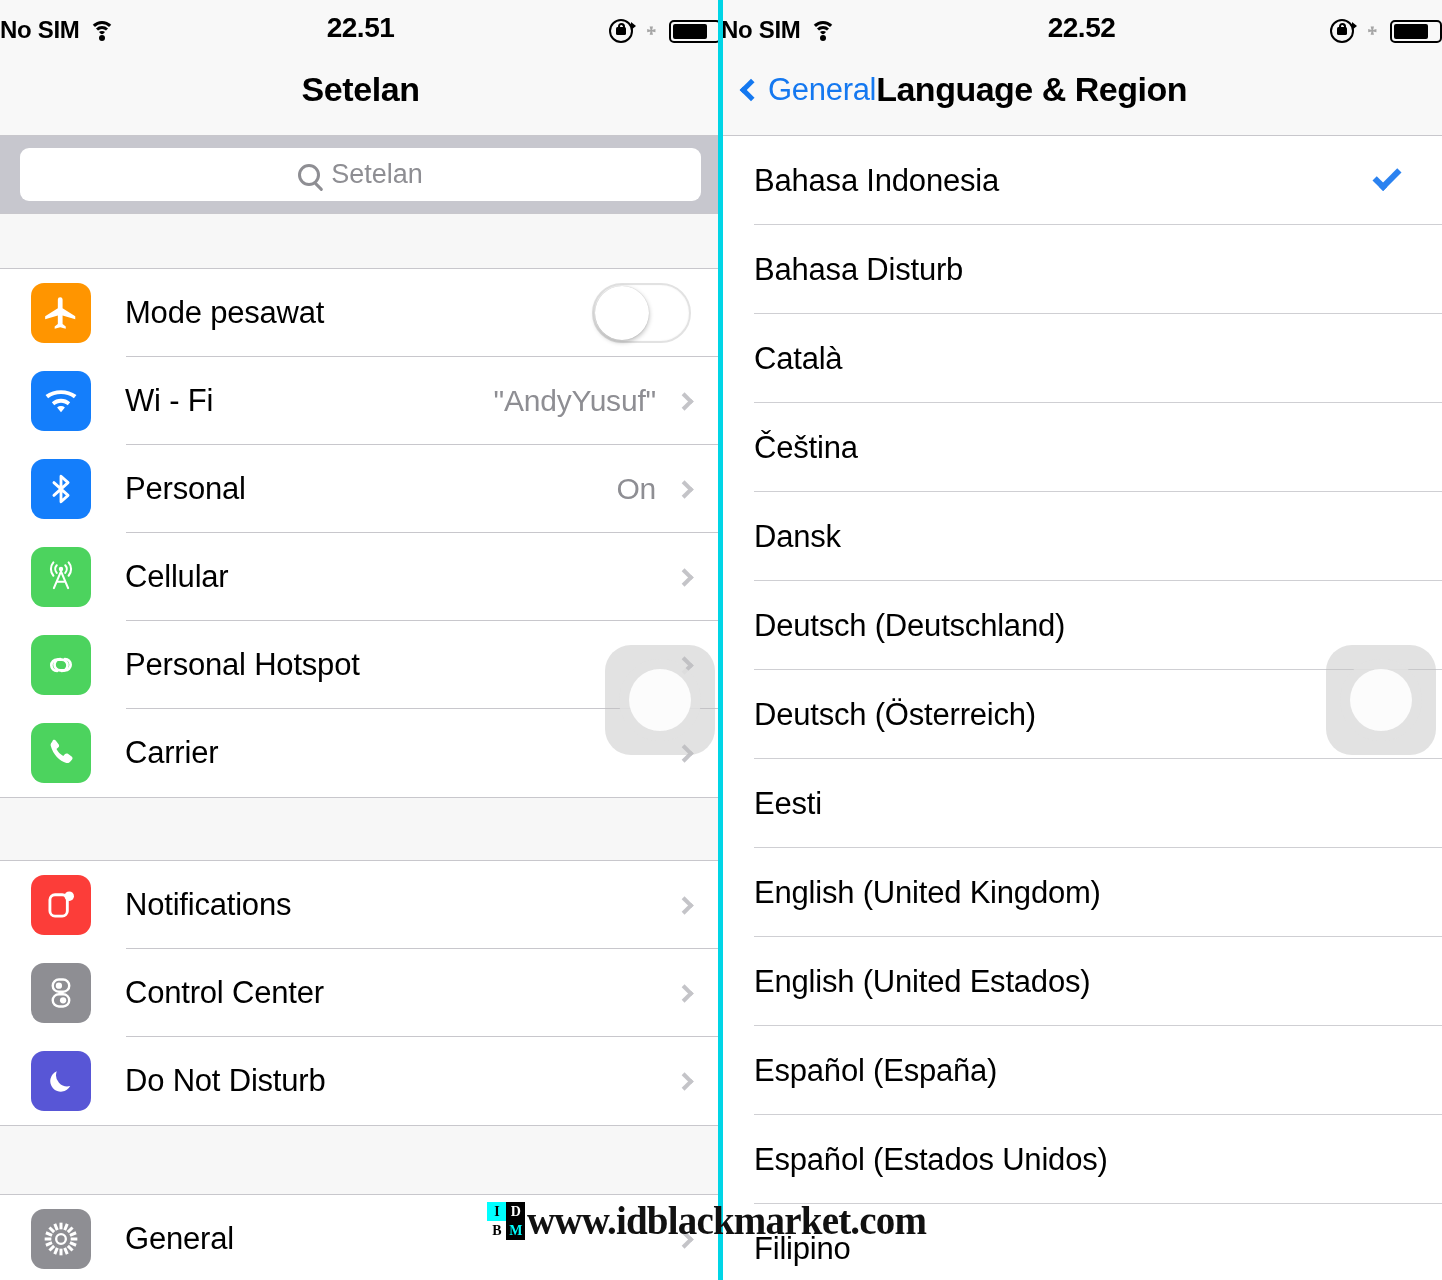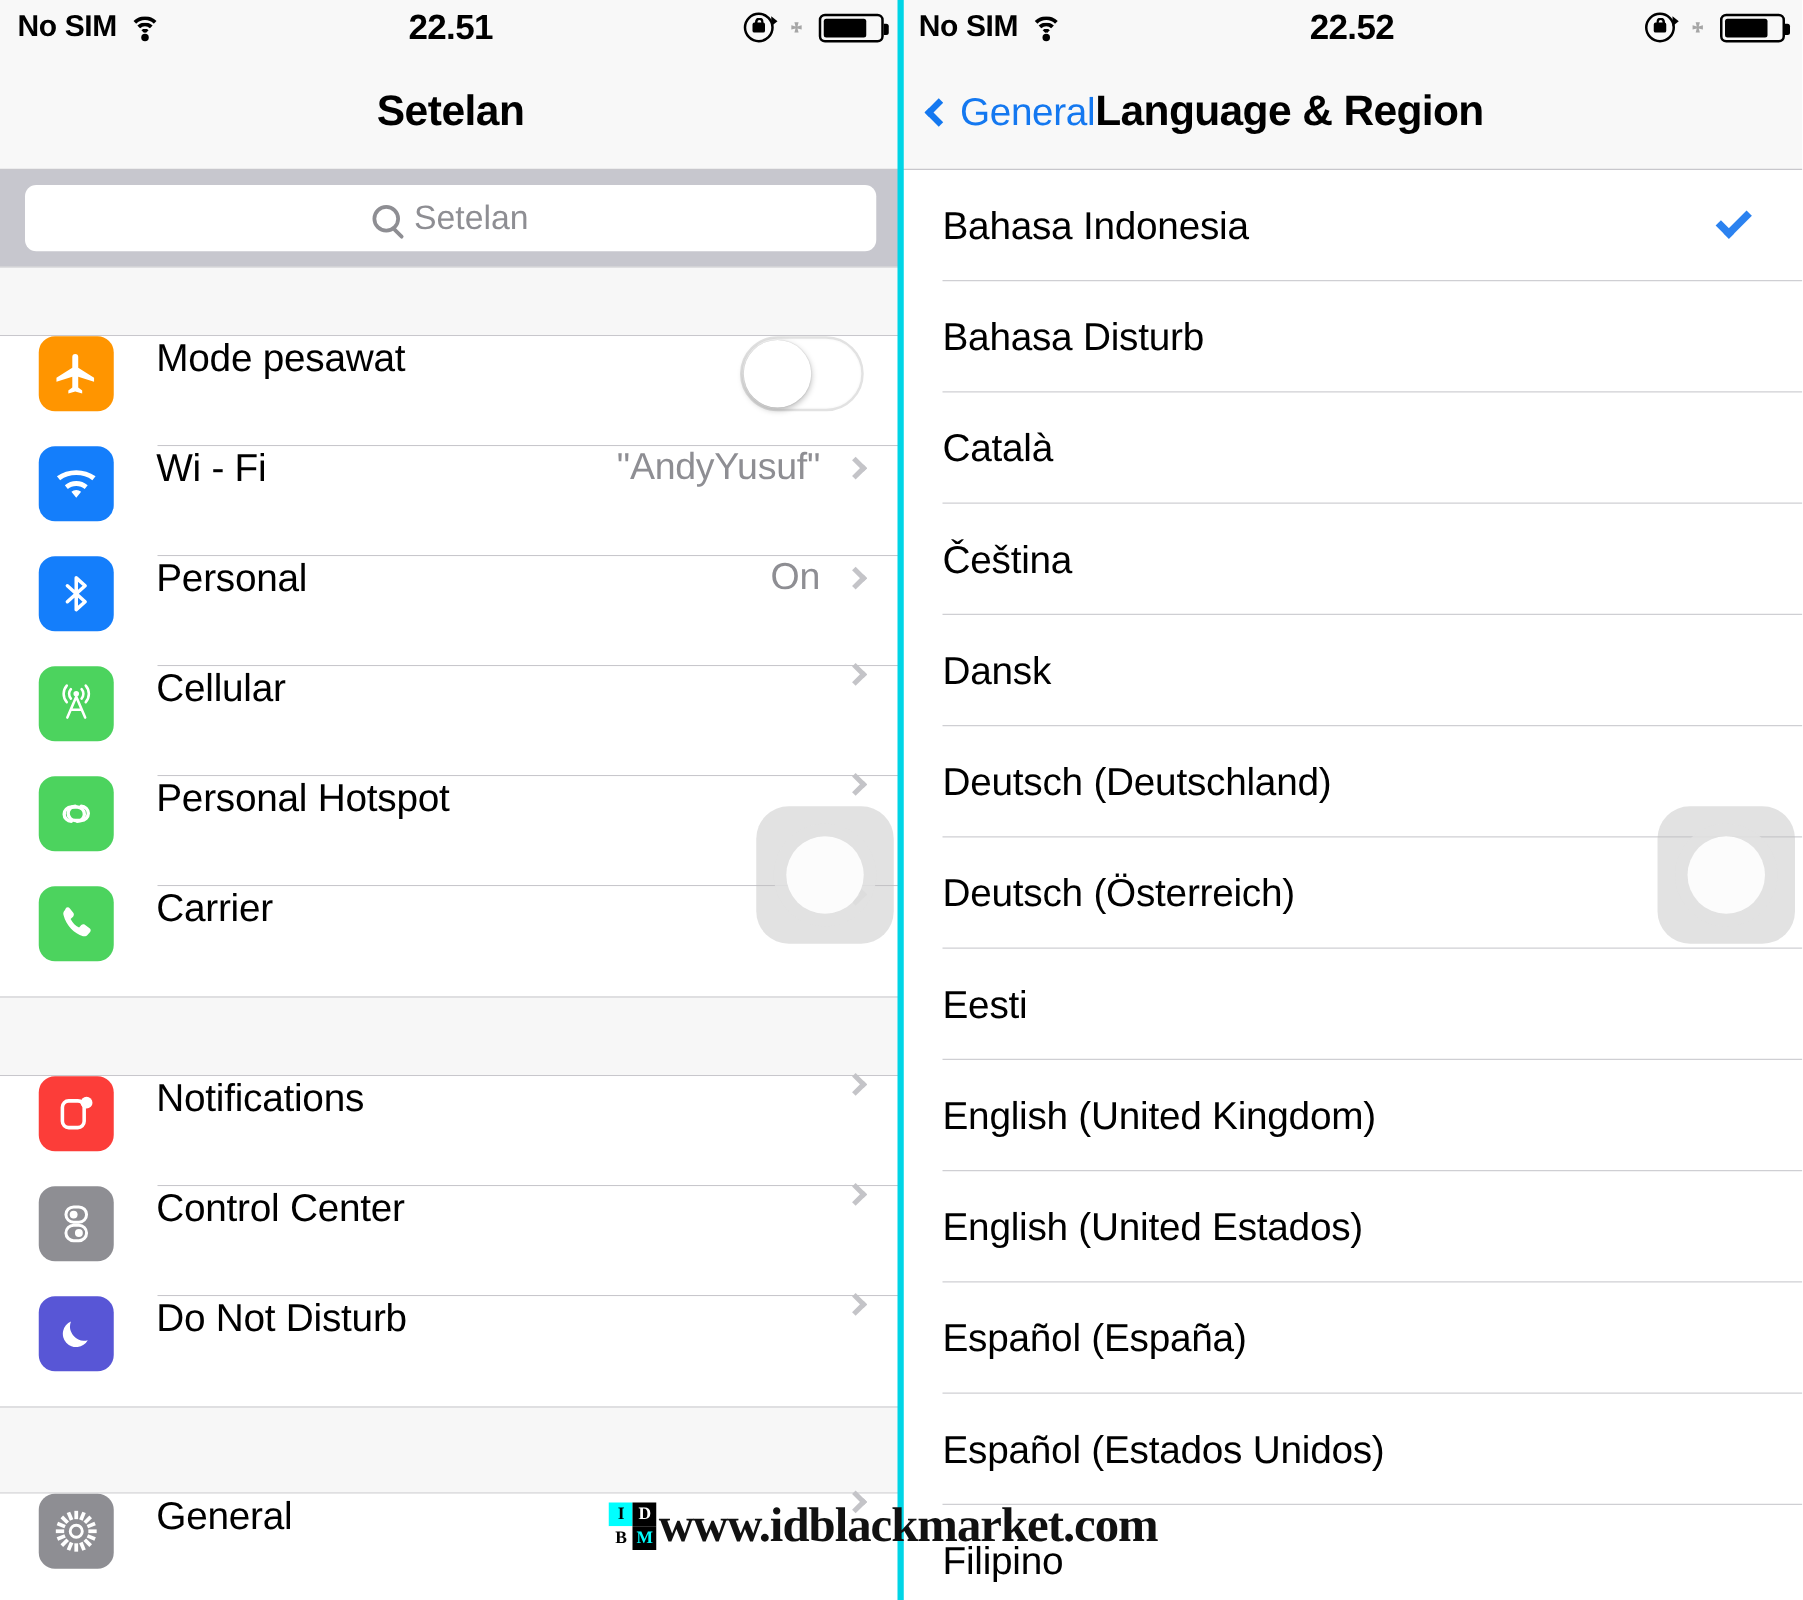--- a/index.html
+++ b/index.html
@@ -12,21 +12,21 @@
   .panel{ position:relative; width:721px; height:1280px; overflow:hidden; background:#ffffff; }
   .panel.right{ border-left:0; }
   .cyan-divider{
     position:absolute; left:718px; top:0; width:5px; height:1280px;
     background:#00d5e6; z-index:60;
   }
 
   
   .statusbar{
     height:44px; background:#f8f8f8; position:relative;
-    display:flex; align-items:center; padding:0 14px;
+    display:flex; align-items:flex-end; padding:0 0;
   }
   .sb-left{ display:flex; align-items:center; gap:9px; }
   .sb-nosim{ font-size:24px; font-weight:600; color:#000; letter-spacing:-0.3px; }
   .wifi-glyph{ width:26px; height:20px; position:relative; }
   .wifi-glyph i{ position:absolute; border:3px solid #000; border-bottom-color:transparent;
     border-left-color:transparent; border-right-color:transparent; border-radius:50%; left:50%; transform:translateX(-50%); }
   .wifi-glyph i.a{ width:26px; height:26px; top:1px; }
   .wifi-glyph i.b{ width:17px; height:17px; top:6px; }
   .wifi-glyph i.c{ width:8px; height:8px; top:11px; }
   .wifi-glyph i.d{ width:6px;height:6px;background:#000;border-radius:50%;border:0;top:15px; }
@@ -73,21 +73,21 @@
   .search-ph{ font-size:27px; color:#8e8e93; }
 
   
   .gap{ background:#f7f7f7; border-bottom:1px solid #c8c7cc; }
   .gap.top{ height:56px; border-top:1px solid #c8c7cc; }
   .gap.mid{ height:64px; border-top:1px solid #c8c7cc; }
   .gap.bottom{ height:70px; border-top:1px solid #c8c7cc; }
 
   .group{ background:#fff; }
   .row{
-    display:flex; align-items:flex-start; height:88px; padding-left:31px;
+    display:flex; align-items:center; height:88px; padding-left:31px;
     position:relative; background:#fff; cursor:pointer;
   }
   .row:not(:last-child):after{
     content:""; position:absolute; left:126px; right:0; bottom:0; height:1px; background:#c8c7cc;
   }
   .app-icon{ width:60px; height:60px; border-radius:13px; flex:none; position:relative;
     display:flex; align-items:center; justify-content:center; color:#fff; }
   .row-label{ font-size:31px; color:#000; margin-left:34px; letter-spacing:-0.2px; }
   .row-right{ margin-left:auto; display:flex; align-items:center; gap:22px; padding-right:30px; }
   .row-detail{ font-size:30px; color:#8e8e93; letter-spacing:-0.2px; }

